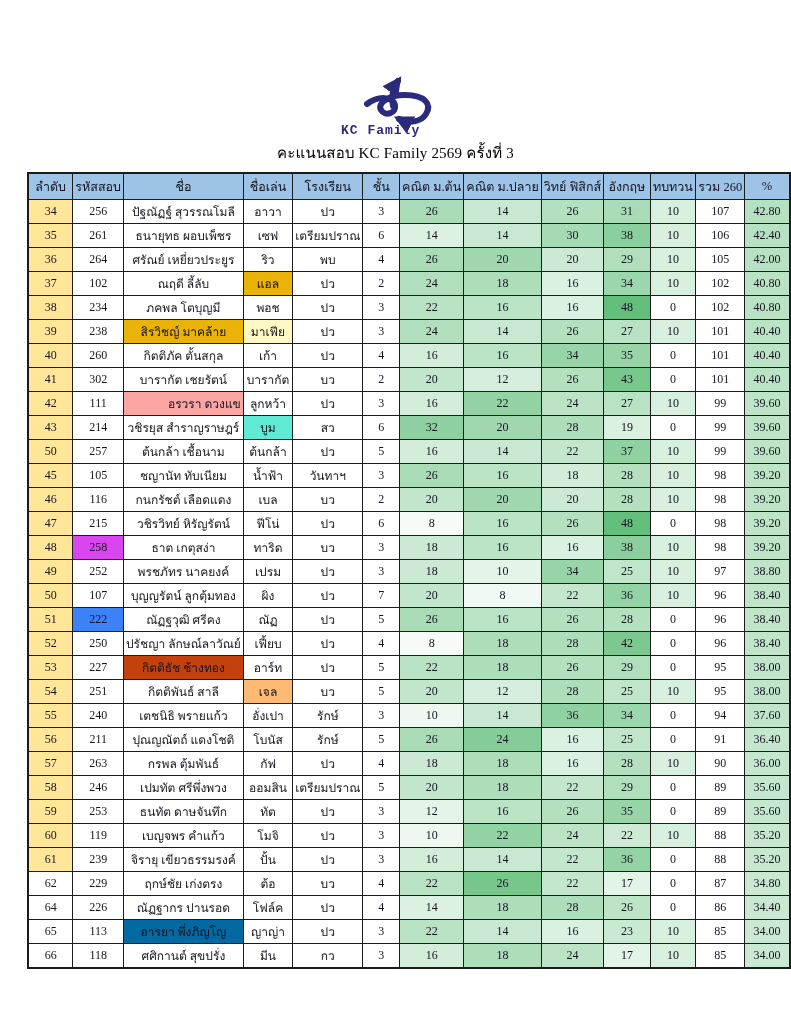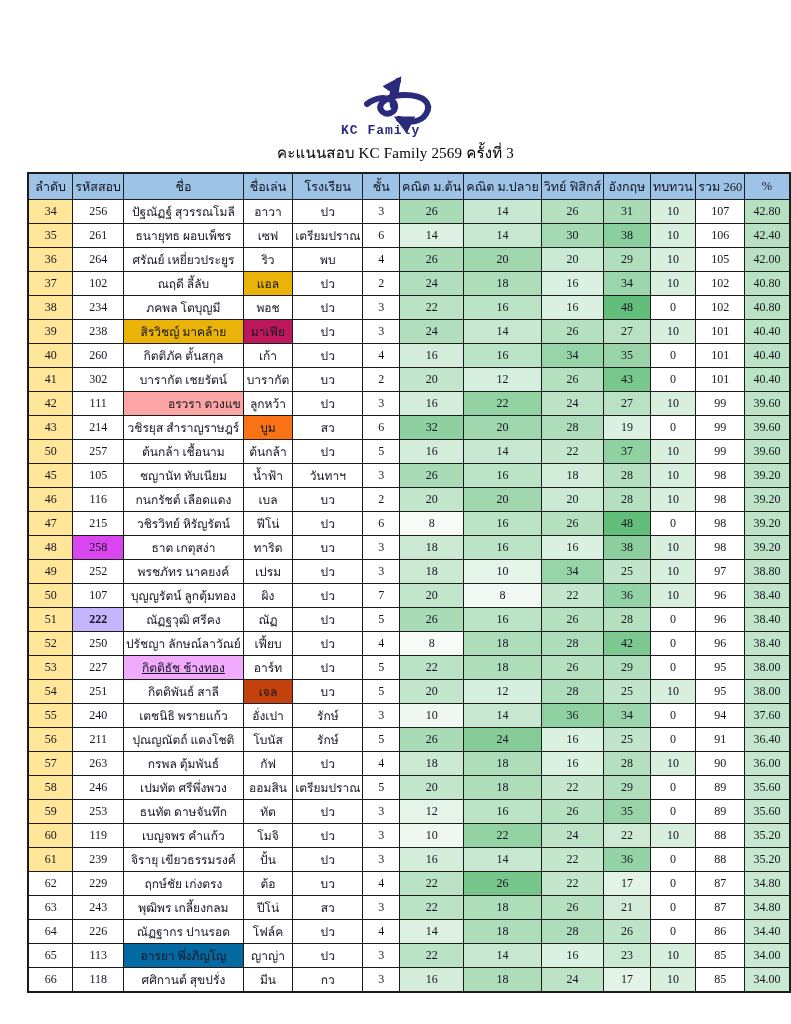--- a/index.html
+++ b/index.html
@@ -159,21 +159,21 @@
         <td class="c-science" style="background: rgb(218, 240, 224);">16</td>
         <td class="c-english" style="background: rgb(99, 190, 123);">48</td>
         <td class="c-review" style="background: rgb(255, 255, 255);">0</td>
         <td class="c-total" style="background: rgb(255, 255, 255);">102</td>
         <td class="c-percent" style="background: rgb(186, 226, 197);">40.80</td>
       </tr>
       <tr>
         <td class="c-rank" style="background: rgb(255, 230, 153);">39</td>
         <td class="c-code" style="background: rgb(255, 255, 255);">238</td>
         <td class="c-name" style="background: #eab308;">สิรวิชญ์ มาคล้าย</td>
-        <td class="c-nickname" style="background: #be185d;">มาเฟีย</td>
+        <td class="c-nickname" style="background: #fef9c3;">มาเฟีย</td>
         <td class="c-school" style="background: rgb(255, 255, 255);">ปว</td>
         <td class="c-grade" style="background: rgb(255, 255, 255);">3</td>
         <td class="c-math_junior" style="background: rgb(177, 223, 189);">24</td>
         <td class="c-math_senior" style="background: rgb(201, 232, 209);">14</td>
         <td class="c-science" style="background: rgb(181, 224, 192);">26</td>
         <td class="c-english" style="background: rgb(185, 226, 196);">27</td>
         <td class="c-review" style="background: rgb(216, 239, 222);">10</td>
         <td class="c-total" style="background: rgb(255, 255, 255);">101</td>
         <td class="c-percent" style="background: rgb(187, 227, 198);">40.40</td>
       </tr>
@@ -219,21 +219,21 @@
         <td class="c-science" style="background: rgb(188, 227, 198);">24</td>
         <td class="c-english" style="background: rgb(185, 226, 196);">27</td>
         <td class="c-review" style="background: rgb(216, 239, 222);">10</td>
         <td class="c-total" style="background: rgb(255, 255, 255);">99</td>
         <td class="c-percent" style="background: rgb(189, 228, 199);">39.60</td>
       </tr>
       <tr>
         <td class="c-rank" style="background: rgb(255, 230, 153);">43</td>
         <td class="c-code" style="background: rgb(255, 255, 255);">214</td>
         <td class="c-name" style="background: rgb(255, 255, 255);">วชิรยุส สำราญราษฎร์</td>
-        <td class="c-nickname" style="background: #f97316;">บูม</td>
+        <td class="c-nickname" style="background: #5eead4;">บูม</td>
         <td class="c-school" style="background: rgb(255, 255, 255);">สว</td>
         <td class="c-grade" style="background: rgb(255, 255, 255);">6</td>
         <td class="c-math_junior" style="background: rgb(142, 208, 160);">32</td>
         <td class="c-math_senior" style="background: rgb(160, 215, 175);">20</td>
         <td class="c-science" style="background: rgb(173, 221, 186);">28</td>
         <td class="c-english" style="background: rgb(218, 240, 224);">19</td>
         <td class="c-review" style="background: rgb(255, 255, 255);">0</td>
         <td class="c-total" style="background: rgb(255, 255, 255);">99</td>
         <td class="c-percent" style="background: rgb(189, 228, 199);">39.60</td>
       </tr>
@@ -337,21 +337,21 @@
         <td class="c-math_junior" style="background: rgb(194, 230, 204);">20</td>
         <td class="c-math_senior" style="background: rgb(241, 249, 244);">8</td>
         <td class="c-science" style="background: rgb(196, 230, 205);">22</td>
         <td class="c-english" style="background: rgb(148, 211, 165);">36</td>
         <td class="c-review" style="background: rgb(216, 239, 222);">10</td>
         <td class="c-total" style="background: rgb(255, 255, 255);">96</td>
         <td class="c-percent" style="background: rgb(192, 229, 201);">38.40</td>
       </tr>
       <tr>
         <td class="c-rank" style="background: rgb(255, 230, 153);">51</td>
-        <td class="c-code" style="background: #c4b5fd; font-weight: bold;">222</td>
+        <td class="c-code" style="background: #3b82f6;">222</td>
         <td class="c-name" style="background: rgb(255, 255, 255);">ณัฏฐวุฒิ ศรีคง</td>
         <td class="c-nickname" style="background: rgb(255, 255, 255);">ณัฏ</td>
         <td class="c-school" style="background: rgb(255, 255, 255);">ปว</td>
         <td class="c-grade" style="background: rgb(255, 255, 255);">5</td>
         <td class="c-math_junior" style="background: rgb(168, 219, 182);">26</td>
         <td class="c-math_senior" style="background: rgb(187, 227, 198);">16</td>
         <td class="c-science" style="background: rgb(181, 224, 192);">26</td>
         <td class="c-english" style="background: rgb(181, 224, 192);">28</td>
         <td class="c-review" style="background: rgb(255, 255, 255);">0</td>
         <td class="c-total" style="background: rgb(255, 255, 255);">96</td>
@@ -368,37 +368,37 @@
         <td class="c-math_senior" style="background: rgb(174, 221, 186);">18</td>
         <td class="c-science" style="background: rgb(173, 221, 186);">28</td>
         <td class="c-english" style="background: rgb(124, 200, 144);">42</td>
         <td class="c-review" style="background: rgb(255, 255, 255);">0</td>
         <td class="c-total" style="background: rgb(255, 255, 255);">96</td>
         <td class="c-percent" style="background: rgb(192, 229, 201);">38.40</td>
       </tr>
       <tr>
         <td class="c-rank" style="background: rgb(255, 230, 153);">53</td>
         <td class="c-code" style="background: rgb(255, 255, 255);">227</td>
-        <td class="c-name" style="background: #f0abfc; text-decoration: underline;">กิตติธัช ช้างทอง</td>
+        <td class="c-name" style="background: #c2410c;">กิตติธัช ช้างทอง</td>
         <td class="c-nickname" style="background: rgb(255, 255, 255);">อาร์ท</td>
         <td class="c-school" style="background: rgb(255, 255, 255);">ปว</td>
         <td class="c-grade" style="background: rgb(255, 255, 255);">5</td>
         <td class="c-math_junior" style="background: rgb(186, 226, 196);">22</td>
         <td class="c-math_senior" style="background: rgb(174, 221, 186);">18</td>
         <td class="c-science" style="background: rgb(181, 224, 192);">26</td>
         <td class="c-english" style="background: rgb(177, 223, 189);">29</td>
         <td class="c-review" style="background: rgb(255, 255, 255);">0</td>
         <td class="c-total" style="background: rgb(255, 255, 255);">95</td>
         <td class="c-percent" style="background: rgb(193, 229, 202);">38.00</td>
       </tr>
       <tr>
         <td class="c-rank" style="background: rgb(255, 230, 153);">54</td>
         <td class="c-code" style="background: rgb(255, 255, 255);">251</td>
         <td class="c-name" style="background: rgb(255, 255, 255);">กิตติพันธ์ สาลี</td>
-        <td class="c-nickname" style="background: #c2410c;">เจล</td>
+        <td class="c-nickname" style="background: #fdba74;">เจล</td>
         <td class="c-school" style="background: rgb(255, 255, 255);">บว</td>
         <td class="c-grade" style="background: rgb(255, 255, 255);">5</td>
         <td class="c-math_junior" style="background: rgb(194, 230, 204);">20</td>
         <td class="c-math_senior" style="background: rgb(214, 238, 221);">12</td>
         <td class="c-science" style="background: rgb(173, 221, 186);">28</td>
         <td class="c-english" style="background: rgb(193, 229, 203);">25</td>
         <td class="c-review" style="background: rgb(216, 239, 222);">10</td>
         <td class="c-total" style="background: rgb(255, 255, 255);">95</td>
         <td class="c-percent" style="background: rgb(193, 229, 202);">38.00</td>
       </tr>
@@ -516,35 +516,20 @@
         <td class="c-grade" style="background: rgb(255, 255, 255);">4</td>
         <td class="c-math_junior" style="background: rgb(186, 226, 196);">22</td>
         <td class="c-math_senior" style="background: rgb(119, 198, 140);">26</td>
         <td class="c-science" style="background: rgb(196, 230, 205);">22</td>
         <td class="c-english" style="background: rgb(226, 243, 231);">17</td>
         <td class="c-review" style="background: rgb(255, 255, 255);">0</td>
         <td class="c-total" style="background: rgb(255, 255, 255);">87</td>
         <td class="c-percent" style="background: rgb(200, 232, 208);">34.80</td>
       </tr>
       <tr>
-        <td class="c-rank" style="background: rgb(255, 255, 255);">63</td>
-        <td class="c-code" style="background: rgb(255, 255, 255);">243</td>
-        <td class="c-name" style="background: rgb(255, 255, 255);">พุฒิพร เกลี้ยงกลม</td>
-        <td class="c-nickname" style="background: rgb(255, 255, 255);">ปีโน่</td>
-        <td class="c-school" style="background: rgb(255, 255, 255);">สว</td>
-        <td class="c-grade" style="background: rgb(255, 255, 255);">3</td>
-        <td class="c-math_junior" style="background: rgb(186, 226, 196);">22</td>
-        <td class="c-math_senior" style="background: rgb(174, 221, 186);">18</td>
-        <td class="c-science" style="background: rgb(181, 224, 192);">26</td>
-        <td class="c-english" style="background: rgb(210, 236, 217);">21</td>
-        <td class="c-review" style="background: rgb(255, 255, 255);">0</td>
-        <td class="c-total" style="background: rgb(255, 255, 255);">87</td>
-        <td class="c-percent" style="background: rgb(200, 232, 208);">34.80</td>
-      </tr>
-      <tr>
         <td class="c-rank" style="background: rgb(255, 255, 255);">64</td>
         <td class="c-code" style="background: rgb(255, 255, 255);">226</td>
         <td class="c-name" style="background: rgb(255, 255, 255);">ณัฏฐากร ปานรอด</td>
         <td class="c-nickname" style="background: rgb(255, 255, 255);">โฟล์ค</td>
         <td class="c-school" style="background: rgb(255, 255, 255);">ปว</td>
         <td class="c-grade" style="background: rgb(255, 255, 255);">4</td>
         <td class="c-math_junior" style="background: rgb(220, 241, 226);">14</td>
         <td class="c-math_senior" style="background: rgb(174, 221, 186);">18</td>
         <td class="c-science" style="background: rgb(173, 221, 186);">28</td>
         <td class="c-english" style="background: rgb(189, 228, 199);">26</td>

